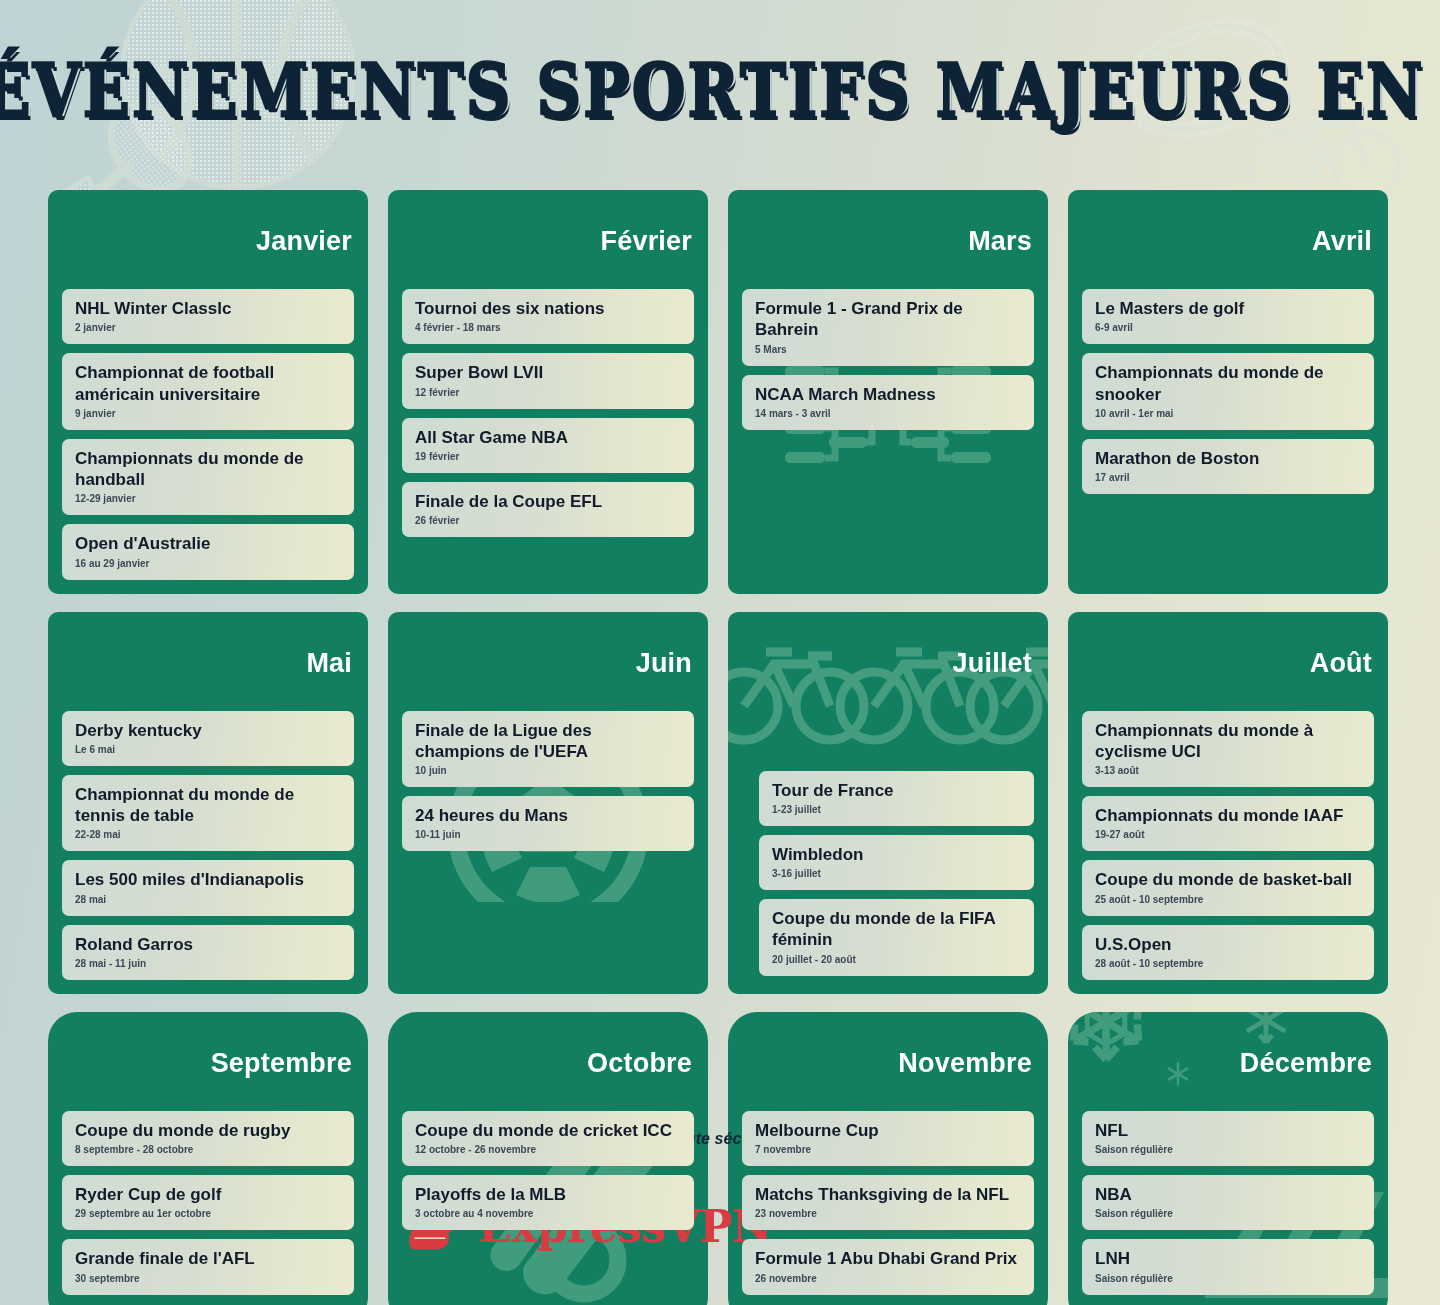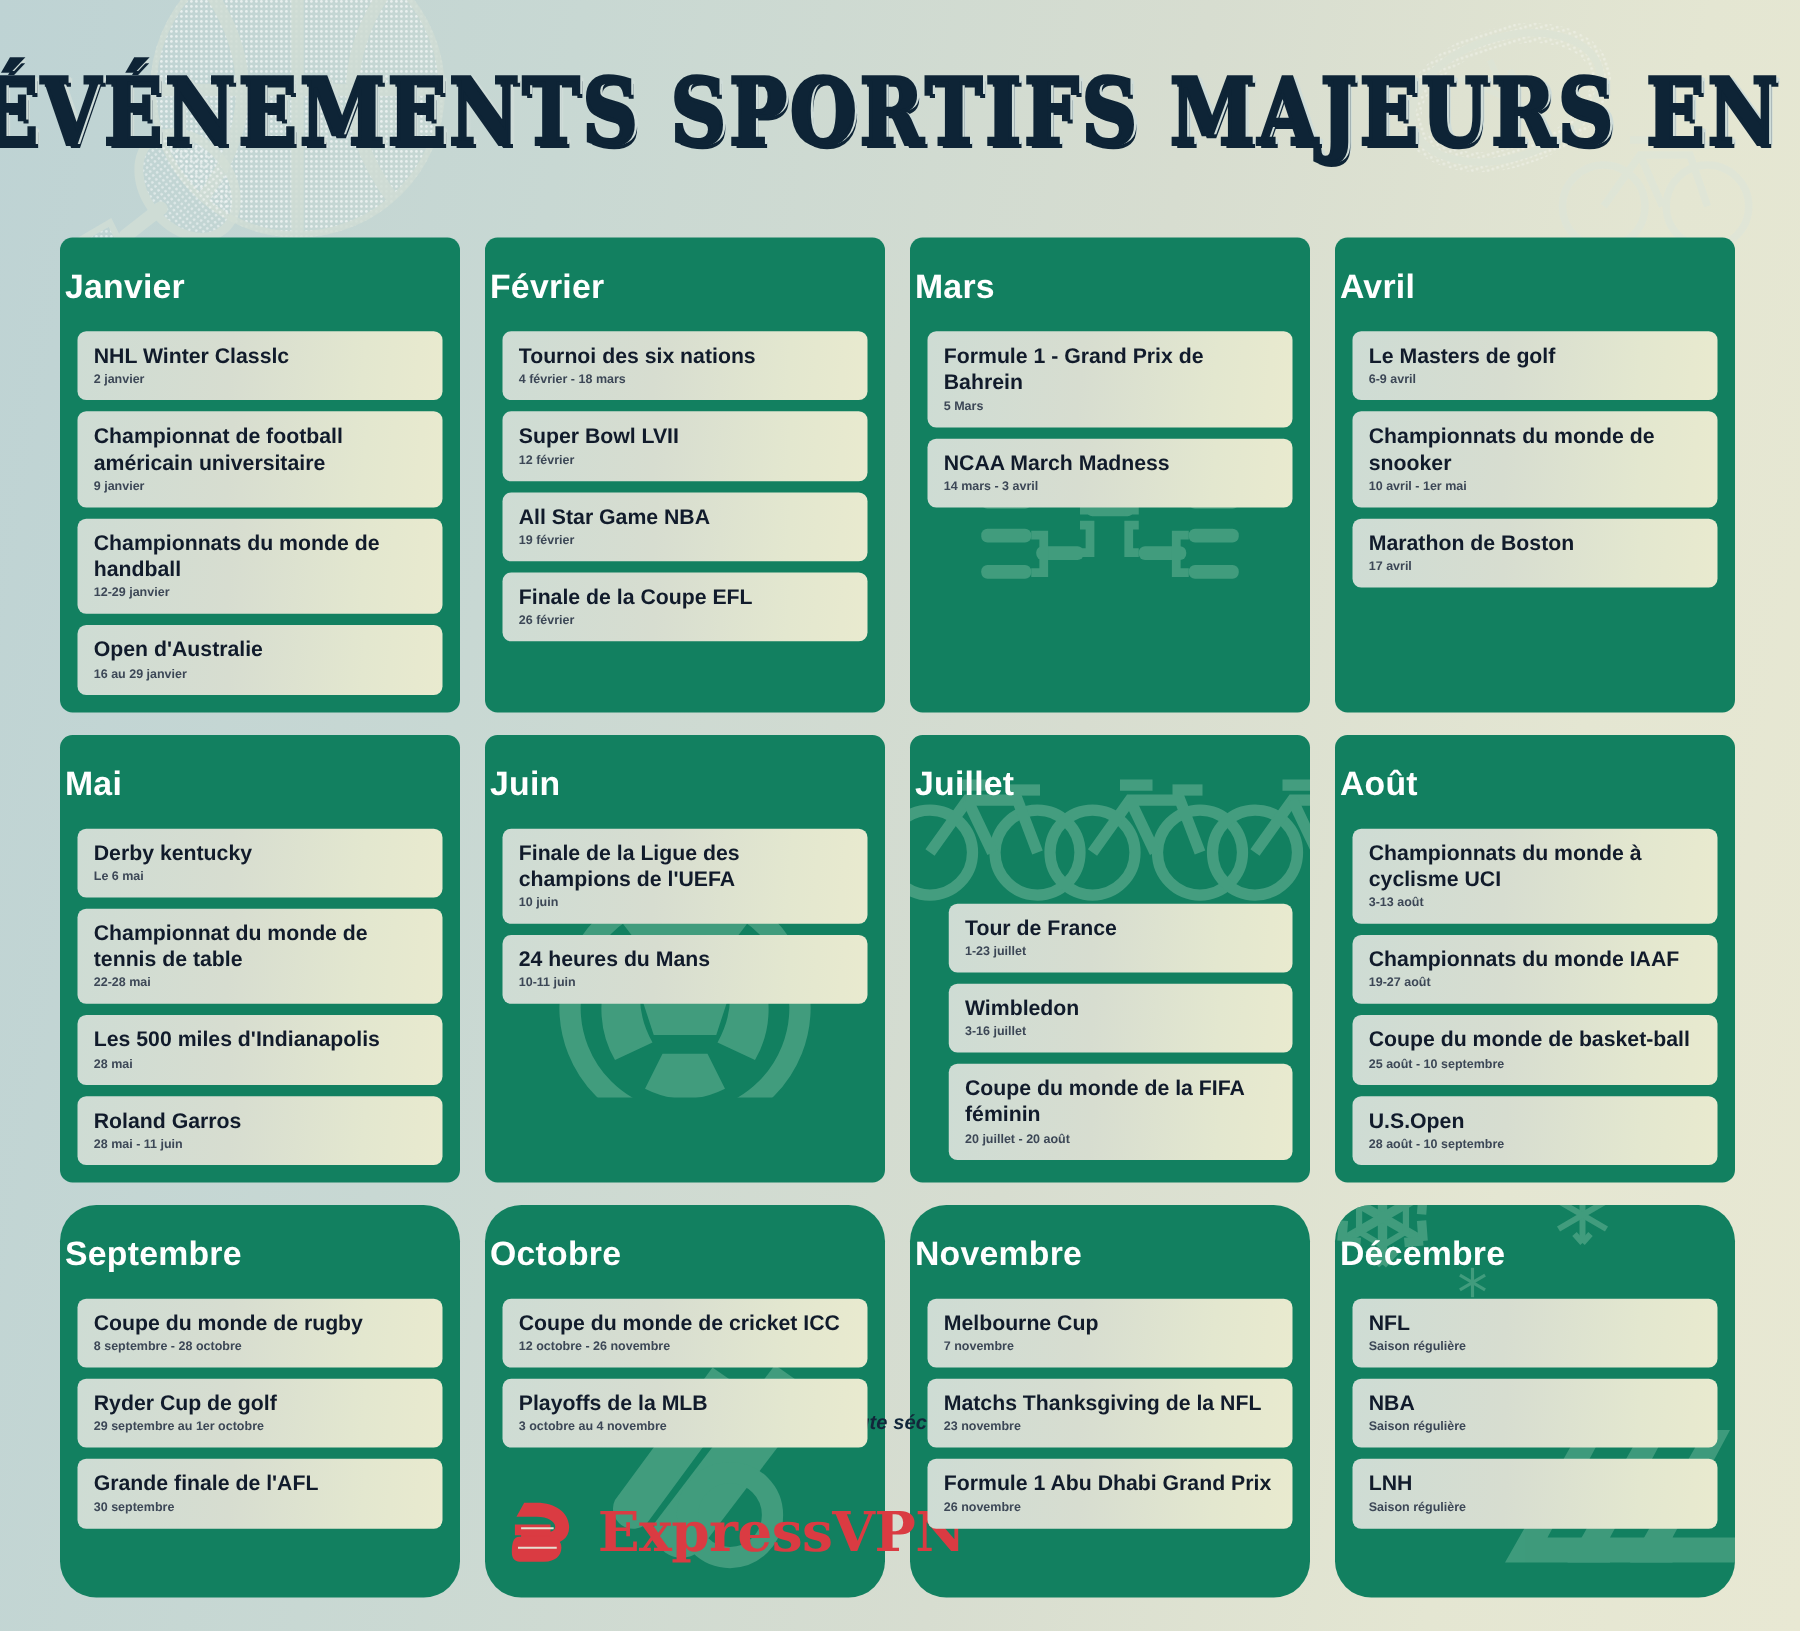--- a/index.html
+++ b/index.html
@@ -36,23 +36,23 @@
   .month-card{
     background:#128060;border-radius:10px;
     position:relative;overflow:hidden;
     padding:0 0 14px 0;
     min-height:290px;
   }
   .month-card.tall{min-height:300px;border-radius:29px;}
   .card-art{position:absolute;inset:0;pointer-events:none;opacity:1;}
   .month-title{
     position:relative;z-index:2;
-    text-align:left;color:#ffffff;
+    text-align:right;color:#ffffff;
     font-size:27px;font-weight:700;letter-spacing:.2px;
-    padding:20px 0 16px 0;margin:4px;
+    padding:20px 0 16px 0;margin:16px;
   }
   .events{position:relative;z-index:2;padding:0 14px;display:flex;flex-direction:column;gap:9px;}
   .event{
     background:linear-gradient(95deg,#cedcd4 0%,#d7ddd0 42%,#e3e7cf 78%,#e9eacf 100%);
     border-radius:7px;padding:9px 13px 10px 13px;
   }
   .event-name{
     color:#111b2b;font-size:17px;font-weight:700;line-height:1.25;margin:0 0 3px 0;
   }
   .event-date{color:#3c4756;font-size:10px;font-weight:700;line-height:1.2;margin:0;}

